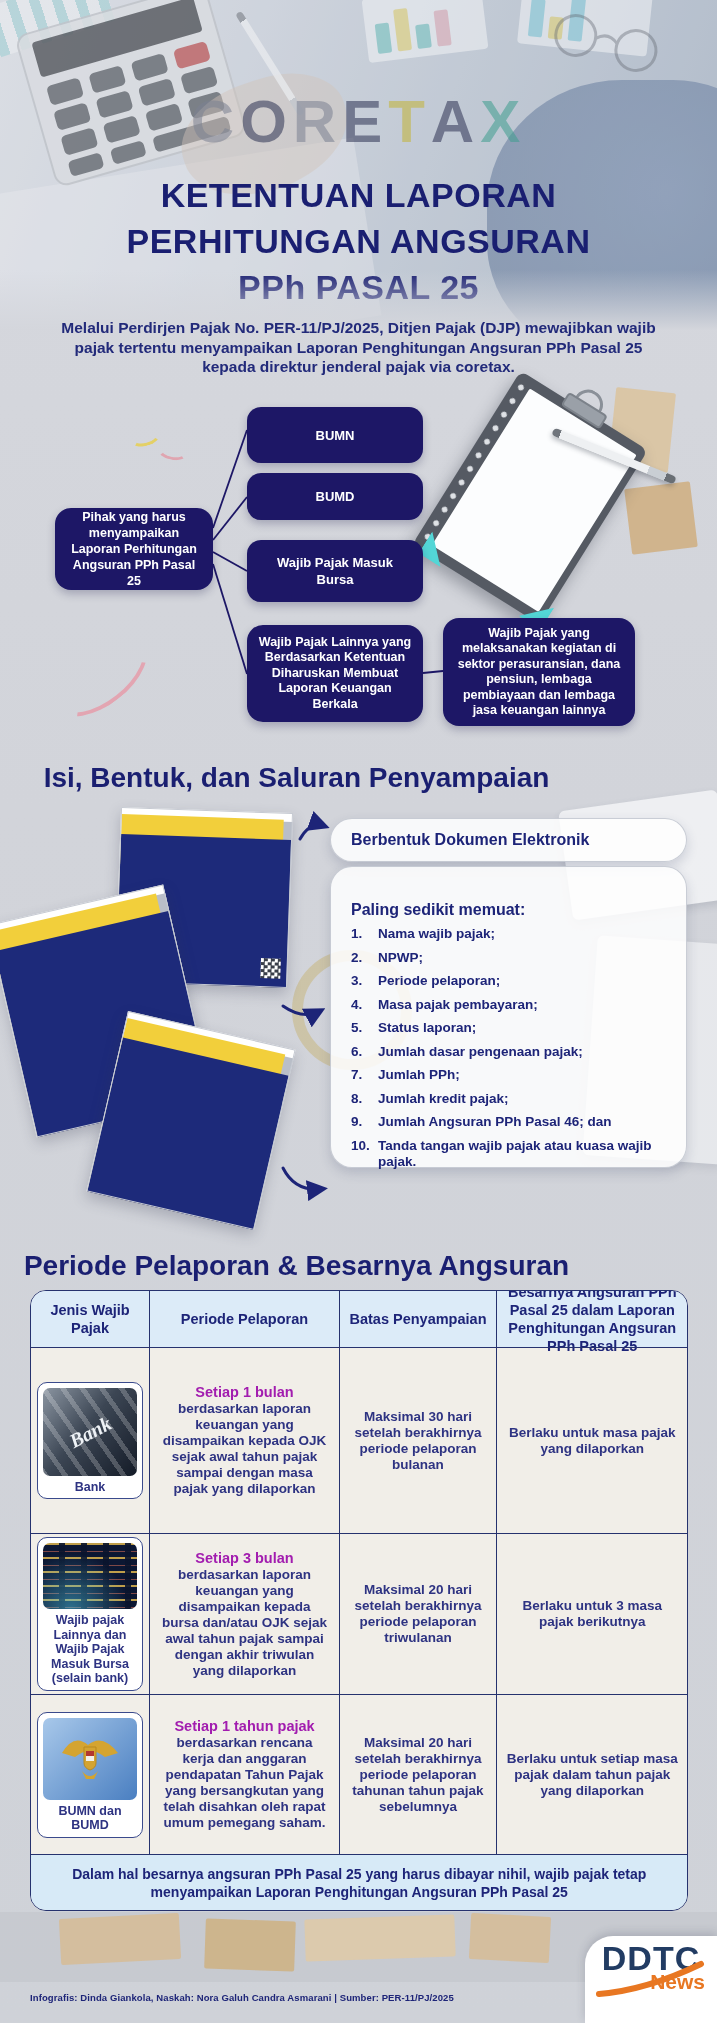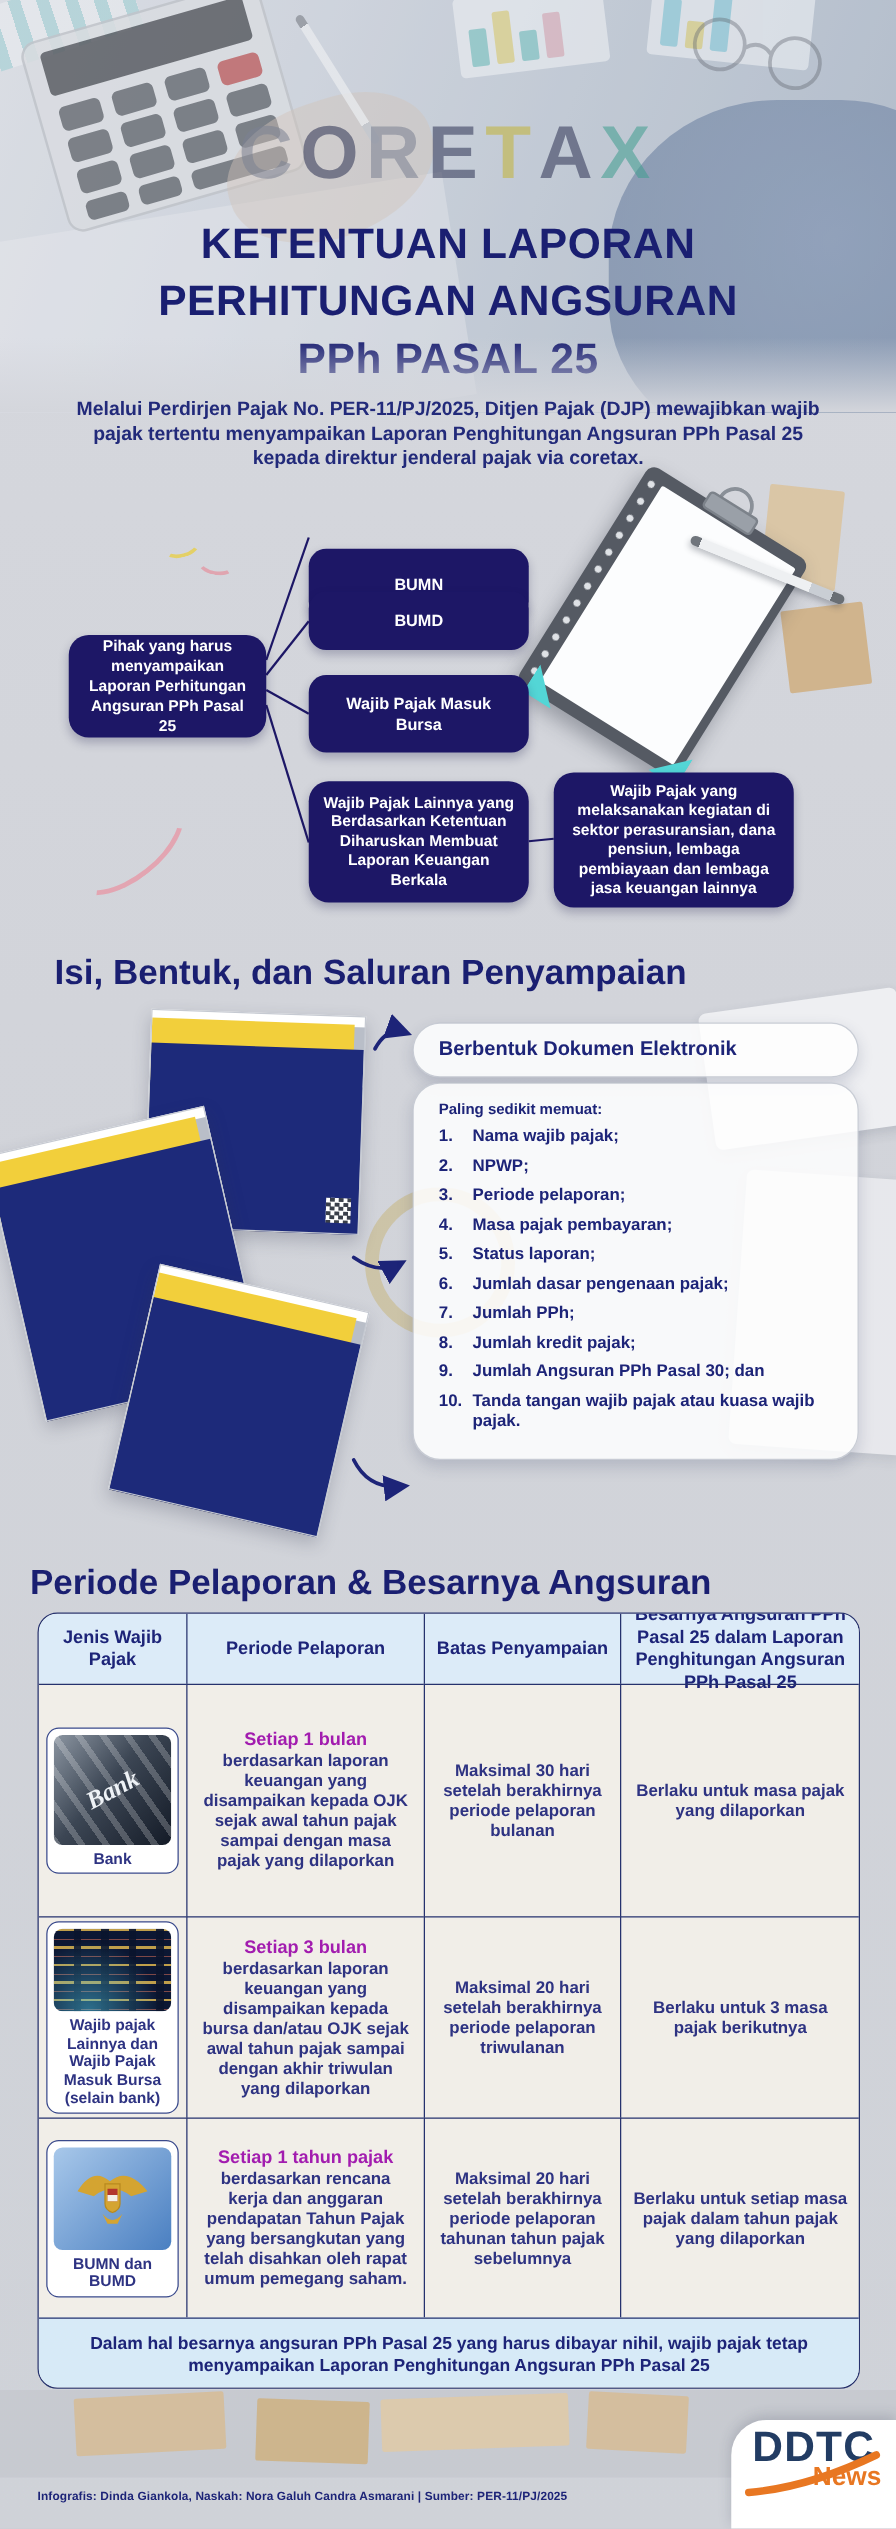--- a/index.html
+++ b/index.html
@@ -29,21 +29,21 @@
   .wm0,.wm2{color:#7b8192;} .wm1,.wm3,.wm5{color:#2e3354;} .wm4{color:#c3b437;} .wm6{color:#3f9e8f;}
   .hero-title{position:absolute;left:0;top:172px;width:717px;text-align:center;color:#1a1f71;font-weight:800;font-size:34px;line-height:46px;letter-spacing:.5px;}
   .intro{position:absolute;left:53px;top:318px;width:611px;text-align:center;color:#222a7a;font-weight:600;font-size:15.5px;line-height:19.5px;}
 
   
   .flow{position:absolute;left:0;top:390px;width:717px;height:350px;}
   .nbox{position:absolute;background:#1d1766;color:#ffffff;font-weight:700;border-radius:14px;
         display:flex;align-items:center;justify-content:center;text-align:center;padding:6px 10px;
         box-shadow:0 4px 8px rgba(25,25,70,.25);}
   .src{left:55px;top:118px;width:158px;height:82px;font-size:12.5px;line-height:16px;border-radius:16px;}
-  .t0{left:247px;top:17px;width:176px;height:56px;font-size:13px;margin-top:32px;}
+  .t0{left:247px;top:17px;width:176px;height:56px;font-size:13px;}
   .t1{left:247px;top:83px;width:176px;height:47px;font-size:13px;}
   .t2{left:247px;top:150px;width:176px;height:62px;font-size:13px;line-height:17px;}
   .t3{left:247px;top:235px;width:176px;height:97px;font-size:12.5px;line-height:15.5px;border-radius:16px;}
   .side{left:443px;top:228px;width:192px;height:108px;font-size:12.5px;line-height:15.5px;border-radius:16px;}
   .flowlines{position:absolute;inset:0;pointer-events:none;}
   .clipboard{position:absolute;left:455px;top:5px;width:150px;height:205px;transform:rotate(32deg);}
   .board{position:absolute;inset:0;background:#555a63;border-radius:8px;box-shadow:0 8px 16px rgba(40,45,60,.35);}
   .holes{position:absolute;left:0;top:6px;width:18px;height:192px;
          background:radial-gradient(circle at 9px 8px,#dfe2e6 2.5px,transparent 3.2px);background-size:18px 16px;background-repeat:repeat-y;}
   .sheet{position:absolute;left:17px;top:10px;right:7px;bottom:10px;background:#fcfdfe;border-radius:2px;}
@@ -73,21 +73,21 @@
   .qr{position:absolute;right:6px;bottom:8px;width:20px;height:20px;
       background:repeating-conic-gradient(#3a3f4a 0 25%,#ffffff 0 50%);background-size:7px 7px;}
   .pill{position:absolute;left:330px;width:357px;background:rgba(255,255,255,.85);border:1px solid rgba(158,166,180,.55);
         border-radius:22px;box-shadow:0 5px 12px rgba(45,55,95,.18);display:flex;align-items:center;
         padding:0 20px;color:#1d2478;font-weight:800;font-size:16px;}
   .pill.p1{top:78px;height:44px;}
   .pill.p2{top:432px;height:42px;}
   .bigbox{position:absolute;left:330px;top:126px;width:357px;height:302px;background:rgba(255,255,255,.85);
         border:1px solid rgba(158,166,180,.55);border-radius:22px;box-shadow:0 5px 12px rgba(45,55,95,.18);
         padding:13px 16px 10px 20px;color:#1d2478;}
-  .bigbox .lt{font-weight:800;font-size:12px;margin-bottom:7px;}
+  .bigbox .lt{font-weight:800;font-size:16px;margin-bottom:7px;margin-top:21px;}
   .bigbox ol{list-style:none;margin:0;padding:0;counter-reset:it;}
   .bigbox li{counter-increment:it;display:flex;font-size:13.5px;line-height:16px;font-weight:600;margin-bottom:7.5px;}
   .bigbox li::before{content:counter(it) ".";min-width:27px;font-weight:800;}
   .isi-arrows{position:absolute;inset:0;pointer-events:none;}
 
   
   .tsec{position:absolute;left:0;top:1250px;width:717px;height:680px;padding-left:15px;}
   .tsec .sec-h{position:absolute;top:0;left:0;}
   .ptable{position:absolute;left:30px;top:40px;width:658px;border:1.5px solid #26326e;border-radius:16px;overflow:hidden;
         display:grid;grid-template-columns:118px 190px 157px 191.5px;grid-template-rows:56px 186px 161px 160px 56px;
@@ -254,21 +254,21 @@
       <div class="lt">Paling sedikit memuat:</div>
       <ol>
         <li>Nama wajib pajak;</li>
         <li>NPWP;</li>
         <li>Periode pelaporan;</li>
         <li>Masa pajak pembayaran;</li>
         <li>Status laporan;</li>
         <li>Jumlah dasar pengenaan pajak;</li>
         <li>Jumlah PPh;</li>
         <li>Jumlah kredit pajak;</li>
-        <li>Jumlah Angsuran PPh Pasal 30; dan</li>
+        <li>Jumlah Angsuran PPh Pasal 46; dan</li>
         <li>Tanda tangan wajib pajak atau kuasa wajib pajak.</li>
       </ol>
     </div>
   </div>
 
   <div class="tsec">
     <div class="sec-h">Periode Pelaporan &amp; Besarnya Angsuran</div>
     <div class="ptable">
       <div class="tcell th c0">Jenis Wajib Pajak</div>
       <div class="tcell th">Periode Pelaporan</div>

